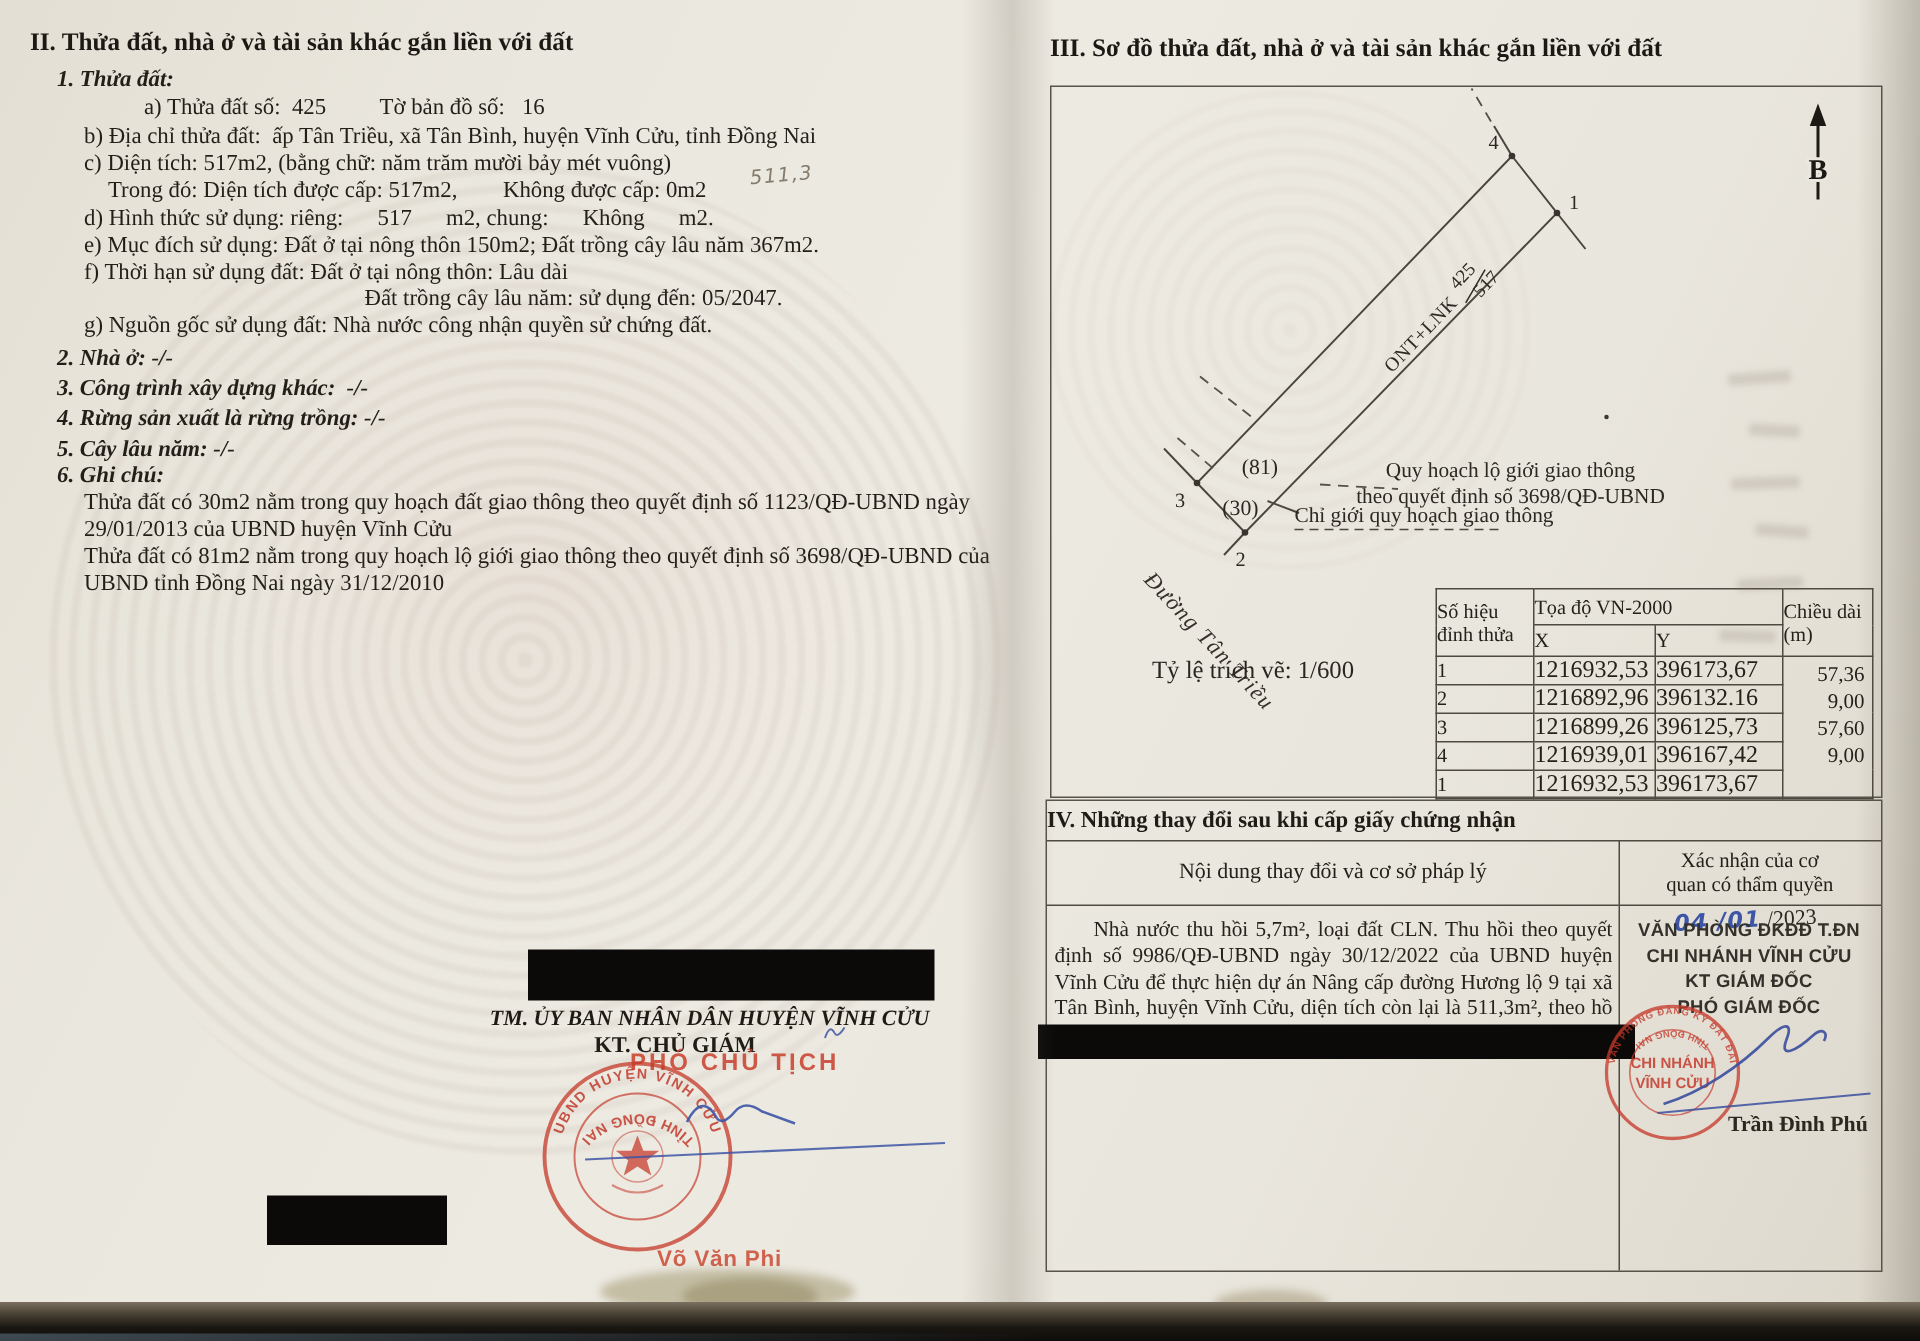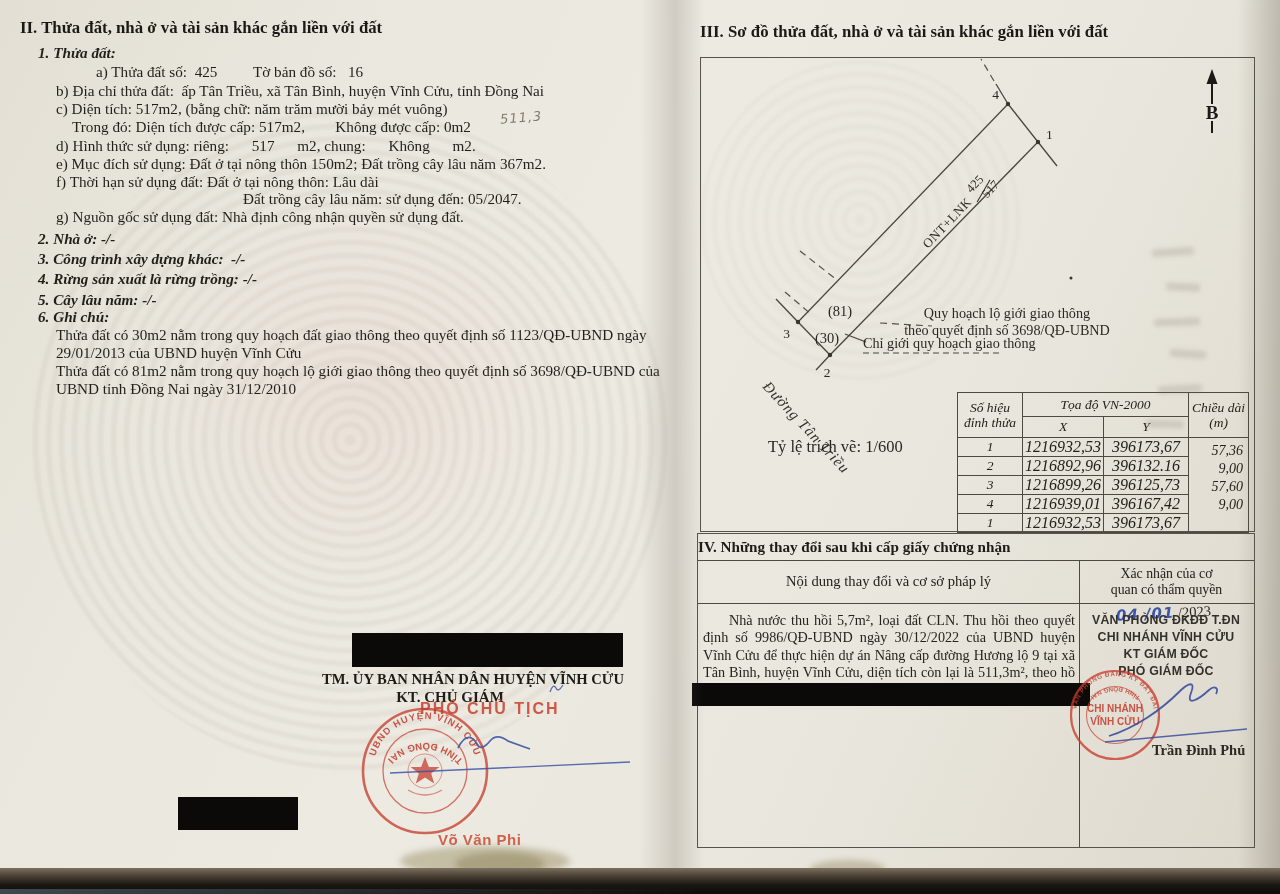--- a/index.html
+++ b/index.html
@@ -29,21 +29,21 @@
   .hw-area{position:absolute;font-family:"DejaVu Sans",sans-serif;font-style:italic;
            color:#847b6c;font-size:13px;transform:rotate(-5deg);letter-spacing:1px;}
   .redact{position:absolute;background:#0b0a09;}
 
   .box3{position:absolute;left:700px;top:57px;width:553px;height:473px;border:1.3px solid #57534a;}
   .dsvg{position:absolute;left:0;top:0;}
   .scale-lbl{position:absolute;left:768px;top:437px;font-size:16.5px;color:#2a2620;}
 
   table.coords{position:absolute;left:957px;top:392px;width:291px;border-collapse:collapse;
                table-layout:fixed;font-size:13.5px;color:#24211b;}
-  table.coords td{border:1.2px solid #4e4a42;text-align:center;padding:0;line-height:1.12;font-style:italic;}
+  table.coords td{border:1.2px solid #4e4a42;text-align:left;padding:0;line-height:1.12;}
   table.coords td.val{font-size:16px;margin-left:28px;}
   .lencell{position:relative;}
   .lencell span{position:absolute;right:5px;font-size:14px;}
 
   .box4{position:absolute;left:697px;top:533px;width:556px;height:313px;border:1.3px solid #57534a;}
   .box4 .titlerow{position:absolute;left:0;top:0;width:556px;height:26px;border-bottom:1.2px solid #4e4a42;
                   text-align:left;font-weight:bold;font-size:15.2px;color:#1f1c16;line-height:26px;}
   .box4 .hdr{position:absolute;top:26px;height:43px;border-bottom:1.2px solid #4e4a42;
              display:flex;align-items:center;justify-content:center;text-align:center;color:#24211b;}
   .box4 .vdiv{position:absolute;left:381px;top:26px;width:0;height:287px;border-left:1.2px solid #4e4a42;}
@@ -51,21 +51,21 @@
             text-align:justify;text-indent:26px;color:#26231c;}
   .office-ln{position:absolute;left:1080px;width:172px;text-align:center;
              font-family:"Liberation Sans",sans-serif;font-size:12.3px;font-weight:bold;
              color:#34312b;letter-spacing:.2px;}
   .date-hand{position:absolute;left:1084px;top:587px;transform:rotate(-3deg);white-space:pre;}
   .date-hand .blue{color:#3c55a6;font-family:"DejaVu Sans",sans-serif;font-style:italic;
                    font-weight:bold;font-size:15px;letter-spacing:1px;}
   .date-hand .blk{color:#2a2722;font-size:14.5px;}
 
   .sign-org{position:absolute;left:300px;top:671px;width:346px;text-align:center;
-            font-weight:bold;font-size:14.6px;color:#1e1b15;}
+            font-weight:bold;font-size:14.6px;color:#1e1b15;font-style:italic;}
   .sign-kt{position:absolute;left:300px;top:689px;width:300px;text-align:center;
            font-weight:bold;font-size:15px;color:#201d17;}
   .stamp-deputy{position:absolute;left:420px;top:700px;font-family:"Liberation Sans",sans-serif;
                 font-weight:bold;font-size:16px;letter-spacing:2px;color:rgba(201,62,44,.85);text-align:right;}
   .signer-l{position:absolute;left:438px;top:831px;font-family:"Liberation Sans",sans-serif;
             font-weight:bold;font-size:15px;color:#d0614d;letter-spacing:.5px;}
   .signer-r{position:absolute;left:1152px;top:742px;font-weight:bold;font-size:14.5px;color:#2b2822;}
 
   .bleed{position:absolute;background:rgba(118,112,96,.20);filter:blur(2px);border-radius:2px;}
 </style>
@@ -84,21 +84,21 @@
       <div class="ln" style="left:56px;top:63px;margin-left:40px;">a) Thửa đất số:  425</div>
       <div class="ln" style="left:253px;top:63px;">Tờ bản đồ số:   16</div>
       <div class="ln" style="left:56px;top:82px;">b) Địa chỉ thửa đất:  ấp Tân Triều, xã Tân Bình, huyện Vĩnh Cửu, tỉnh Đồng Nai</div>
       <div class="ln" style="left:56px;top:100px;">c) Diện tích: 517m2, (bằng chữ: năm trăm mười bảy mét vuông)</div>
       <div class="ln" style="left:72px;top:118px;">Trong đó: Diện tích được cấp: 517m2,        Không được cấp: 0m2</div>
       <div class="hw-area" style="left:500px;top:110px;">511,3</div>
       <div class="ln" style="left:56px;top:137px;">d) Hình thức sử dụng: riêng:      517      m2, chung:      Không      m2.</div>
       <div class="ln" style="left:56px;top:155px;">e) Mục đích sử dụng: Đất ở tại nông thôn 150m2; Đất trồng cây lâu năm 367m2.</div>
       <div class="ln" style="left:56px;top:173px;">f) Thời hạn sử dụng đất: Đất ở tại nông thôn: Lâu dài</div>
       <div class="ln" style="left:243px;top:190px;">Đất trồng cây lâu năm: sử dụng đến: 05/2047.</div>
-      <div class="ln" style="left:56px;top:208px;">g) Nguồn gốc sử dụng đất: Nhà định công nhận quyền sử dụng đất.</div>
+      <div class="ln" style="left:56px;top:208px;">g) Nguồn gốc sử dụng đất: Nhà nước công nhận quyền sử chứng đất.</div>
       <div class="ln bi" style="left:38px;top:230px;">2. Nhà ở: -/-</div>
       <div class="ln bi" style="left:38px;top:250px;">3. Công trình xây dựng khác:  -/-</div>
       <div class="ln bi" style="left:38px;top:270px;">4. Rừng sản xuất là rừng trồng: -/-</div>
       <div class="ln bi" style="left:38px;top:291px;">5. Cây lâu năm: -/-</div>
       <div class="ln bi" style="left:38px;top:308px;">6. Ghi chú:</div>
       <div class="ln note" style="left:56px;top:326px;">Thửa đất có 30m2 nằm trong quy hoạch đất giao thông theo quyết định số 1123/QĐ-UBND ngày 29/01/2013 của UBND huyện Vĩnh Cửu</div>
       <div class="ln note" style="left:56px;top:362px;">Thửa đất có 81m2 nằm trong quy hoạch lộ giới giao thông theo quyết định số 3698/QĐ-UBND của UBND tỉnh Đồng Nai ngày 31/12/2010</div>
 
       <div class="redact" style="left:352px;top:633px;width:271px;height:34px;"></div>
       <div class="sign-org">TM. ỦY BAN NHÂN DÂN HUYỆN VĨNH CỬU</div>

